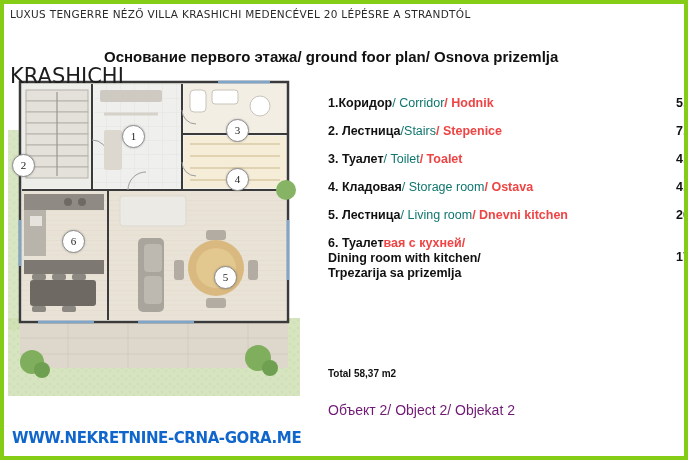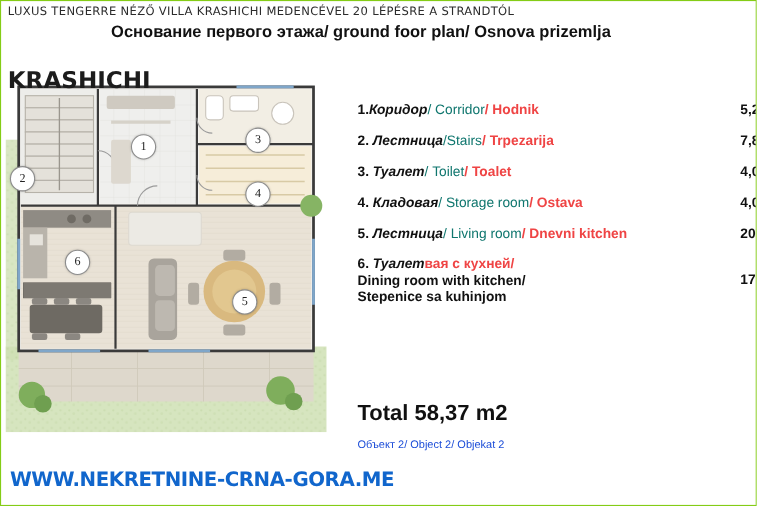--- a/index.html
+++ b/index.html
@@ -13,61 +13,61 @@
     font-family: "Liberation Sans", sans-serif;
     overflow: hidden;
     position: relative;
     color: #111;
   }
   .page {
     position: relative;
     width: 688px;
     height: 460px;
     box-sizing: border-box;
-    border: 1px solid #84cc16;
+    border: 4px solid #84cc16;
     background: #fff;
     overflow: hidden;
   }
   
   .top-banner {
     position: absolute;
     left: 6px;
     top: 4px;
     font-size: 10.5px;
     letter-spacing: 0.3px;
     color: #2b2b2b;
     white-space: nowrap;
     font-family: "DejaVu Sans", sans-serif;
   }
   .main-title {
     position: absolute;
     left: 100px;
-    top: 20px;
+    top: 44px;
     font-size: 15px;
     font-weight: bold;
     color: #111;
     white-space: nowrap;
   }
   
   .brand-watermark {
     position: absolute;
     left: 6px;
     top: 60px;
     font-size: 21px;
-    font-weight: bold;
+    font-weight: normal;
     color: #1c1c1c;
     letter-spacing: 0px;
     font-family: "DejaVu Sans", sans-serif;
     z-index: 30;
   }
   .site-url {
     position: absolute;
     left: 8px;
     top: 425px;
-    font-size: 18px;
+    font-size: 15px;
     font-weight: bold;
     color: #1166cc;
     letter-spacing: -0.4px;
     font-family: "DejaVu Sans", sans-serif;
     z-index: 30;
     text-align: center;
   }
   
   .plan {
     position: absolute;
@@ -110,21 +110,20 @@
     font-size: 12.5px;
     line-height: 15px;
   }
   .legend-row .num {
     font-weight: bold;
     color: #111;
   }
   .legend-row .ru {
     font-weight: bold;
     color: #111;
-    font-style: italic;
   }
   .legend-row .en {
     color: #0f766e;
   }
   .legend-row .me {
     font-weight: bold;
     color: #ef4444;
   }
   .legend-row .area {
     position: absolute;
@@ -137,30 +136,30 @@
   .legend-row.multi .area { top: 14px; }
   .legend-row.multi .l2, .legend-row.multi .l3 {
     font-weight: bold;
     color: #111;
     display: block;
   }
   .total {
     position: absolute;
     left: 324px;
     top: 364px;
-    font-size: 20px;
+    font-size: 10px;
     font-weight: bold;
     color: #111;
   }
   .object-line {
     position: absolute;
     left: 324px;
     top: 398px;
-    font-size: 10px;
-    color: #1d4ed8;
+    font-size: 14px;
+    color: #701a75;
   }
 </style>
 </head>
 <body>
 
 <div class="page">
 
   <div class="top-banner">LUXUS TENGERRE NÉZŐ VILLA KRASHICHI MEDENCÉVEL 20 LÉPÉSRE A STRANDTÓL</div>
 
   <div class="main-title">Основание первого этажа/ ground foor plan/ Osnova prizemlja</div>
@@ -317,21 +316,21 @@
   </div>
 
   <div class="legend">
 
     <div class="legend-row">
       <span class="num">1.</span><span class="ru">Коридор</span><span class="en">/ Corridor</span><span class="me">/ Hodnik</span>
       <span class="area">5,27 m2</span>
     </div>
 
     <div class="legend-row">
-      <span class="num">2.</span> <span class="ru">Лестница</span><span class="en">/Stairs</span><span class="me">/ Trpezarija</span>
+      <span class="num">2.</span> <span class="ru">Лестница</span><span class="en">/Stairs</span><span class="me">/ Stepenice</span>
       <span class="area">7,84 m2</span>
     </div>
 
     <div class="legend-row">
       <span class="num">3.</span> <span class="ru">Туалет</span><span class="en">/ Toilet</span><span class="me">/ Toalet</span>
       <span class="area">4,07 m2</span>
     </div>
 
     <div class="legend-row">
       <span class="num">4.</span> <span class="ru">Кладовая</span><span class="en">/ Storage room</span><span class="me">/ Ostava</span>
@@ -339,21 +338,21 @@
     </div>
 
     <div class="legend-row">
       <span class="num">5.</span> <span class="ru">Лестница</span><span class="en">/ Living room</span><span class="me">/ Dnevni kitchen</span>
       <span class="area">20,03 m2</span>
     </div>
 
     <div class="legend-row multi">
       <span class="num">6.</span> <span class="ru">Туалет</span><span class="me">вая с кухней/</span>
       <span class="l2">Dining room with kitchen/</span>
-      <span class="l3">Stepenice sa kuhinjom</span>
+      <span class="l3">Trpezarija sa prizemlja</span>
       <span class="area">17,09 m2</span>
     </div>
   </div>
 
   <div class="total">Total 58,37 m2</div>
   <div class="object-line">Объект 2/ Object 2/ Objekat 2</div>
 
 </div>
 
 </body></html>

